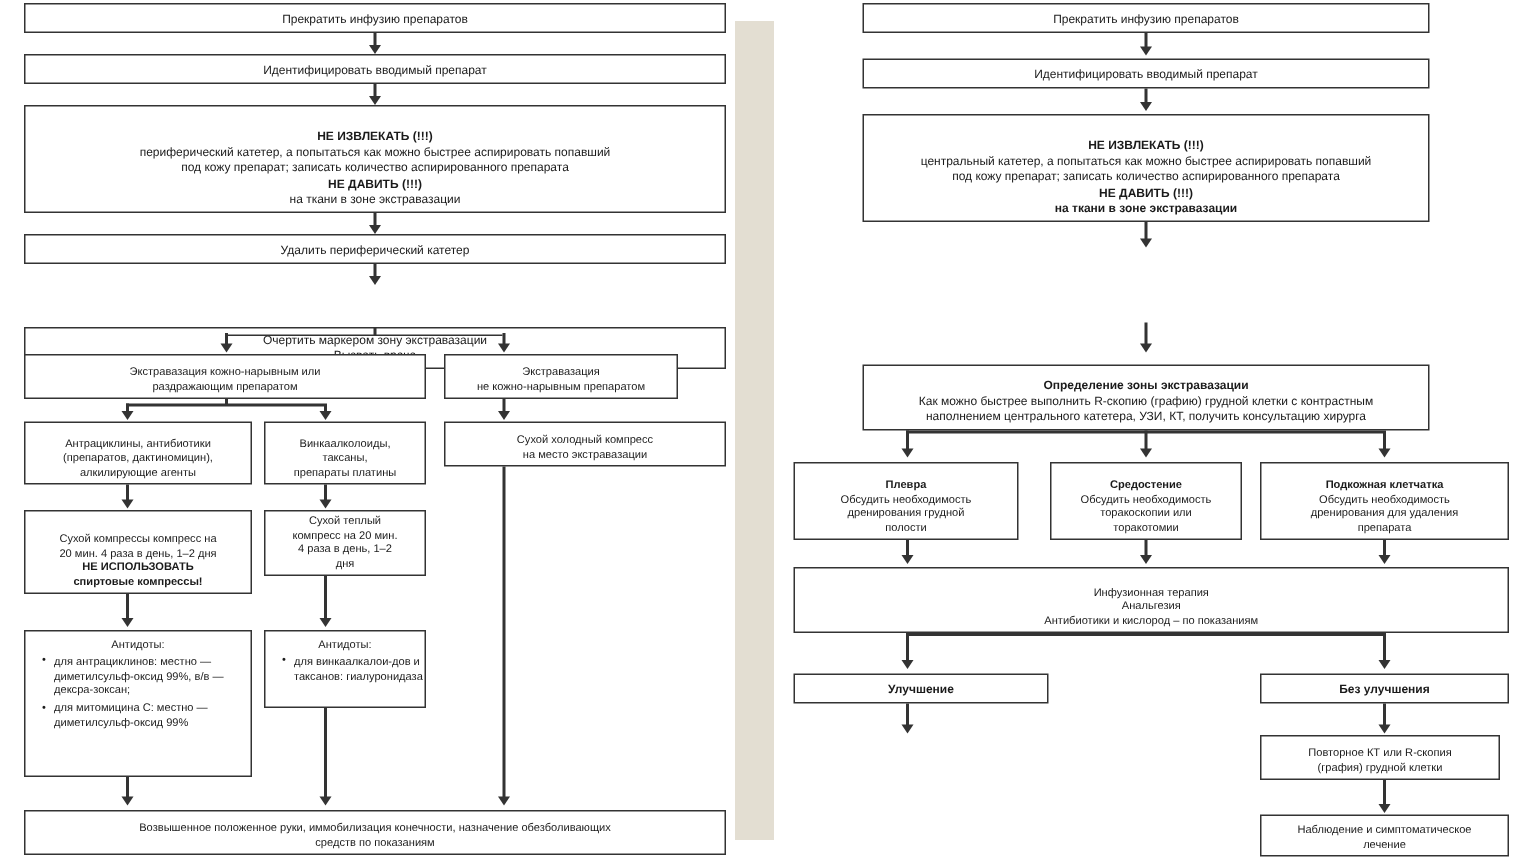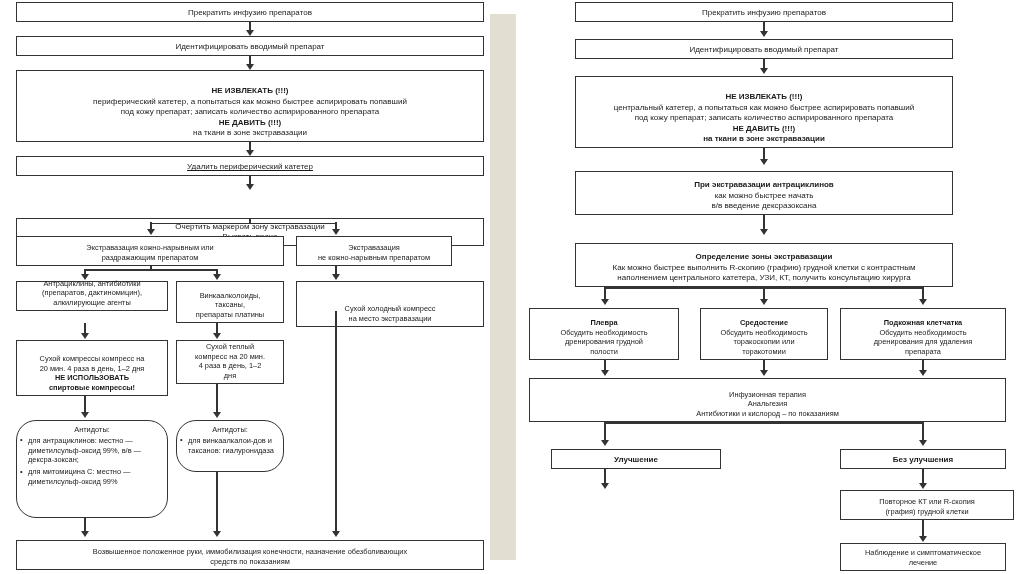--- a/index.html
+++ b/index.html
@@ -33,25 +33,24 @@
     text-align: center;
     padding: 2px 16px;
     line-height: 1.32;
   }
   .box .ln { display: block; width: 100%; }
   .b { font-weight: bold; }
   .box.sm  { font-size: 7.4px; }
   .box.md  { font-size: 8.0px; }
   
   .box.list {
-    align-items: flex-end;
+    align-items: flex-start;
     justify-content: flex-start;
     text-align: left;
     padding: 4px 5px;
-    border-radius: 20px;
   }
   .box.list .hdr {
     width: 100%;
     text-align: center;
     margin-bottom: 1px;
   }
   .box.list ul {
     margin: 0;
     padding: 0 0 0 8px;
     list-style: none;
@@ -110,21 +109,21 @@
   <div class="box md" style="left:16px; top:70px; width:468px; height:72px;">
     <span class="ln b">НЕ ИЗВЛЕКАТЬ (!!!)</span>
     <span class="ln">периферический катетер, а попытаться как можно быстрее аспирировать попавший</span>
     <span class="ln">под кожу препарат; записать количество аспирированного препарата</span>
     <span class="ln b">НЕ ДАВИТЬ (!!!)</span>
     <span class="ln">на ткани в зоне экстравазации</span>
   </div>
   <div class="vline" style="left:249px; top:142px; height:10px;"></div>
   <div class="arrow" style="left:245.5px; top:150px;"></div>
 
-  <div class="box md" style="left:16px; top:156px; width:468px; height:20px;text-decoration:underline;">
+  <div class="box md" style="left:16px; top:156px; width:468px; height:20px;">
     <span class="ln">Удалить периферический катетер</span>
   </div>
   <div class="vline" style="left:249px; top:176px; height:10px;"></div>
   <div class="arrow" style="left:245.5px; top:184px;"></div>
 
   <div class="box md" style="left:16px; top:190px; width:468px; height:28px;margin-top:28px;">
     <span class="ln">Очертить маркером зону экстравазации</span>
     <span class="ln">Вызвать врача</span>
   </div>
 
@@ -148,37 +147,37 @@
   <div class="vline" style="left:150px; top:266px; height:4px;"></div>
   <div class="hline" style="left:84px; top:269px; width:132px;"></div>
   <div class="vline" style="left:84px; top:269px; height:7px;"></div>
   <div class="arrow" style="left:80.5px; top:274px;"></div>
   <div class="vline" style="left:216px; top:269px; height:7px;"></div>
   <div class="arrow" style="left:212.5px; top:274px;"></div>
 
   <div class="vline" style="left:335px; top:266px; height:10px;"></div>
   <div class="arrow" style="left:331.5px; top:274px;"></div>
 
-  <div class="box sm" style="left:16px; top:281px; width:152px; height:30px;">
+  <div class="box sm" style="left:16px; top:281px; width:152px; height:42px;">
     <span class="ln">Антрациклины, антибиотики</span>
     <span class="ln">(препаратов, дактиномицин),</span>
     <span class="ln">алкилирующие агенты</span>
   </div>
   <div class="vline" style="left:84px; top:323px; height:12px;"></div>
   <div class="arrow" style="left:80.5px; top:333px;"></div>
 
   <div class="box sm" style="left:176px; top:281px; width:108px; height:42px;">
     <span class="ln">Винкаалколоиды,</span>
     <span class="ln">таксаны,</span>
     <span class="ln">препараты платины</span>
   </div>
   <div class="vline" style="left:216px; top:323px; height:12px;"></div>
   <div class="arrow" style="left:212.5px; top:333px;"></div>
 
-  <div class="box sm" style="left:296px; top:281px; width:188px; height:46px;">
+  <div class="box sm" style="left:296px; top:281px; width:188px; height:30px;">
     <span class="ln">Сухой холодный компресс</span>
     <span class="ln">на место экстравазации</span>
   </div>
 
   <div class="vline" style="left:335px; top:311px; height:222px;"></div>
   <div class="arrow" style="left:331.5px; top:531px;"></div>
 
   <div class="box sm" style="left:16px; top:340px; width:152px; height:56px;">
     <span class="ln">Сухой компрессы компресс на</span>
     <span class="ln">20 мин. 4 раза в день, 1–2 дня</span>
@@ -235,25 +234,20 @@
   <div class="box md" style="left:575px; top:76px; width:378px; height:72px;">
     <span class="ln b">НЕ ИЗВЛЕКАТЬ (!!!)</span>
     <span class="ln">центральный катетер, а попытаться как можно быстрее аспирировать попавший</span>
     <span class="ln">под кожу препарат; записать количество аспирированного препарата</span>
     <span class="ln b">НЕ ДАВИТЬ (!!!)</span>
     <span class="ln b">на ткани в зоне экстравазации</span>
   </div>
   <div class="vline" style="left:763px; top:148px; height:14px;"></div>
   <div class="arrow" style="left:759.5px; top:159px;"></div>
 
-  <div class="box md" style="left:575px; top:171px; width:378px; height:44px;">
-    <span class="ln b">При экстравазации антрациклинов</span>
-    <span class="ln">как можно быстрее начать</span>
-    <span class="ln">в/в введение дексразоксана</span>
-  </div>
   <div class="vline" style="left:763px; top:215px; height:18px;"></div>
   <div class="arrow" style="left:759.5px; top:229px;"></div>
 
   <div class="box md" style="left:575px; top:243px; width:378px; height:44px;">
     <span class="ln b">Определение зоны экстравазации</span>
     <span class="ln">Как можно быстрее выполнить R-скопию (графию) грудной клетки с контрастным</span>
     <span class="ln">наполнением центрального катетера, УЗИ, КТ, получить консультацию хирурга</span>
   </div>
 
   <div class="hline" style="left:604px; top:287px; width:318px;"></div>
@@ -296,34 +290,34 @@
     <span class="ln">Анальгезия</span>
     <span class="ln">Антибиотики и кислород – по показаниям</span>
   </div>
 
   <div class="hline" style="left:604px; top:422px; width:318px;"></div>
   <div class="vline" style="left:604px; top:422px; height:20px;"></div>
   <div class="arrow" style="left:600.5px; top:440px;"></div>
   <div class="vline" style="left:922px; top:422px; height:20px;"></div>
   <div class="arrow" style="left:918.5px; top:440px;"></div>
 
-  <div class="box md" style="left:529px; top:449px; width:170px; height:20px;margin-left:22px;">
+  <div class="box md" style="left:529px; top:449px; width:170px; height:20px;">
     <span class="ln b">Улучшение</span>
   </div>
   <div class="vline" style="left:604px; top:469px; height:16px;"></div>
   <div class="arrow" style="left:600.5px; top:483px;"></div>
 
   <div class="box md" style="left:840px; top:449px; width:166px; height:20px;">
     <span class="ln b">Без улучшения</span>
   </div>
   <div class="vline" style="left:922px; top:469px; height:16px;"></div>
   <div class="arrow" style="left:918.5px; top:483px;"></div>
 
 
-  <div class="box sm" style="left:840px; top:490px; width:174px; height:30px;">
+  <div class="box sm" style="left:840px; top:490px; width:160px; height:30px;">
     <span class="ln">Повторное КТ или R-скопия</span>
     <span class="ln">(графия) грудной клетки</span>
   </div>
   <div class="vline" style="left:922px; top:520px; height:18px;"></div>
   <div class="arrow" style="left:918.5px; top:536px;"></div>
 
   <div class="box sm" style="left:840px; top:543px; width:166px; height:28px;">
     <span class="ln">Наблюдение и симптоматическое</span>
     <span class="ln">лечение</span>
   </div>

